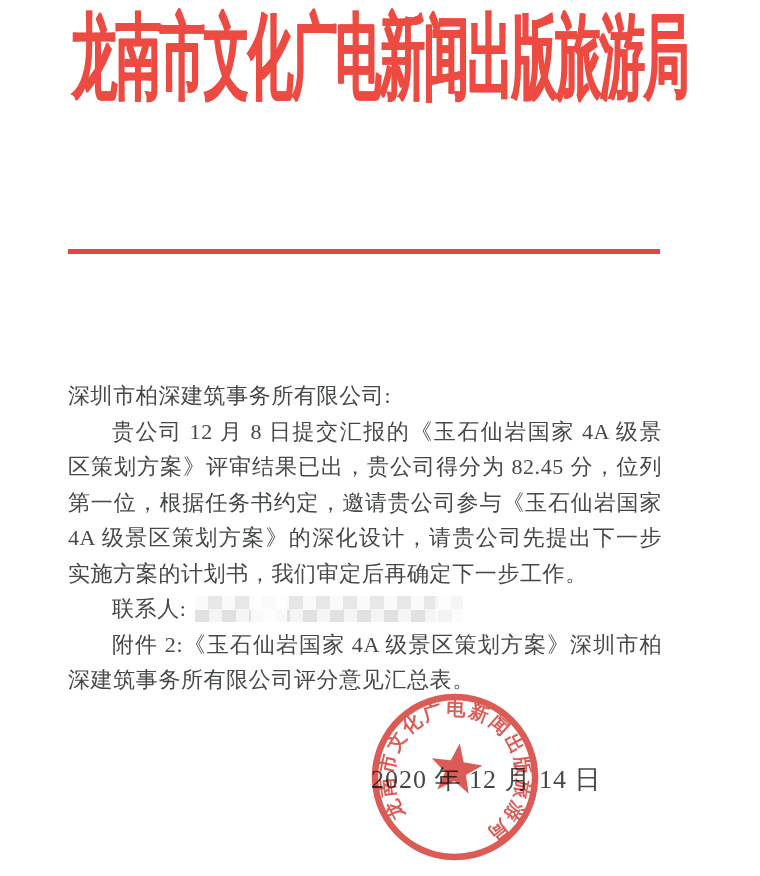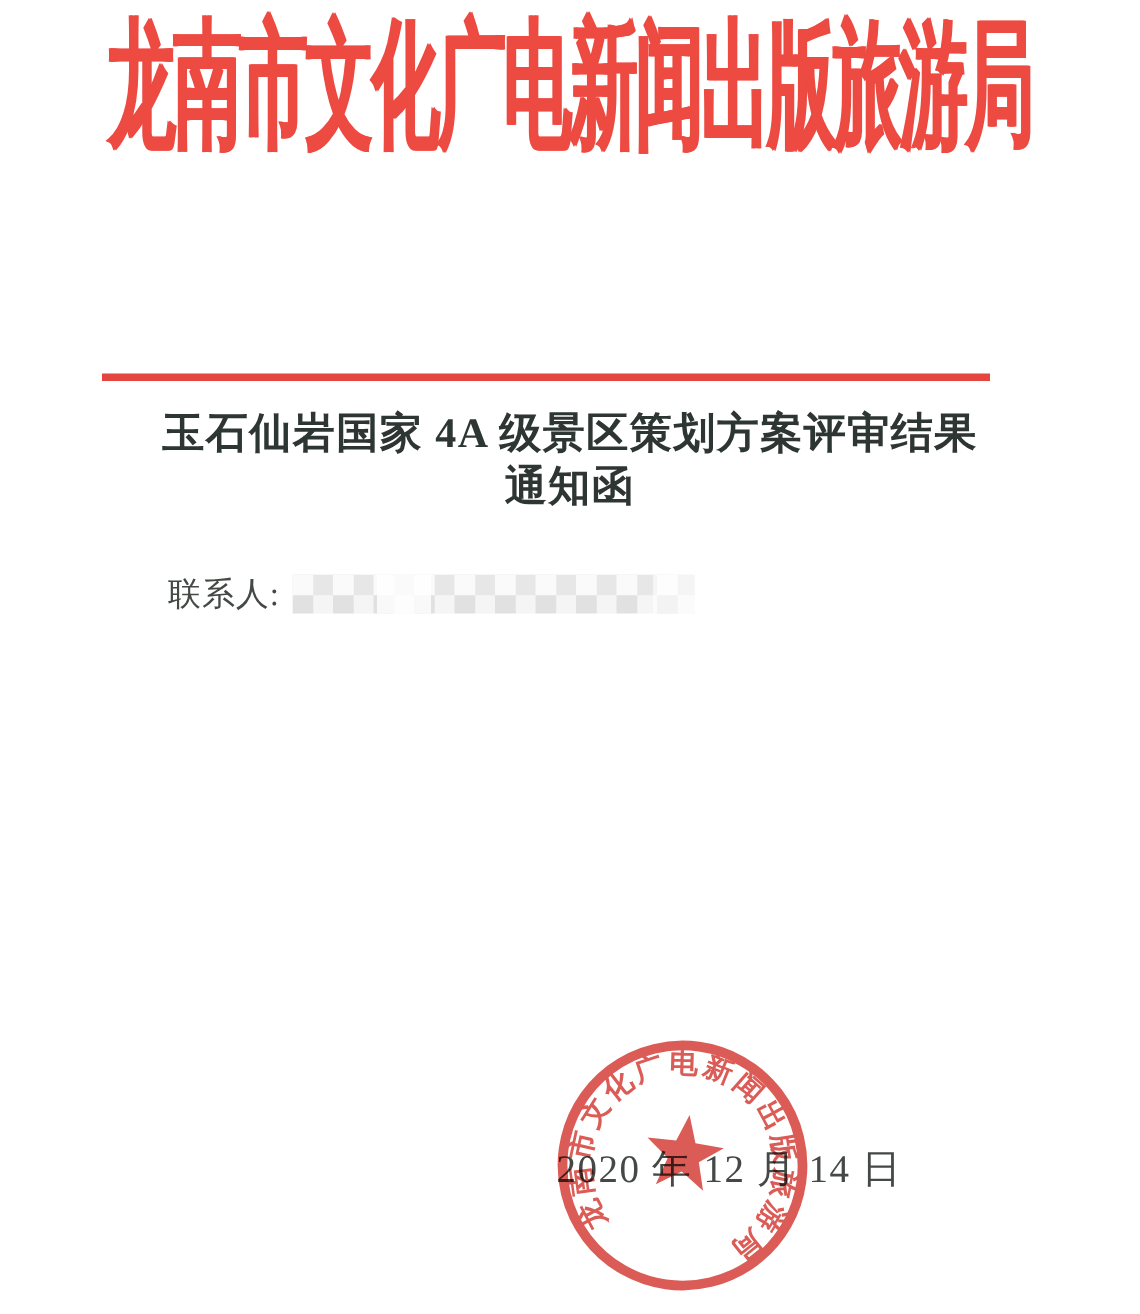--- a/index.html
+++ b/index.html
@@ -93,27 +93,26 @@
 <body>
 
 <div class="page">
 
   <div class="agency">
     <span class="agency-inner">龙南市文化广电新闻出版旅游局</span>
   </div>
 
   <div class="rule"></div>
 
-  <div class="doc-title">
-    <span>玉石仙岩国家 4A 级景区策划方案评审结果</span><br>
-    <span>通知函</span>
-  </div>
 
   <div class="body-block">
+    <p>深圳市柏深建筑事务所有限公司:</p>
+    <p class="indent">贵公司 12 月 8 日提交汇报的《玉石仙岩国家 4A 级景区策划方案》评审结果已出，贵公司得分为 82.45 分，位列第一位，根据任务书约定，邀请贵公司参与《玉石仙岩国家 4A 级景区策划方案》的深化设计，请贵公司先提出下一步实施方案的计划书，我们审定后再确定下一步工作。</p>
     <p class="contact-line"><span>联系人:</span><span class="mosaic"></span></p>
+    <p class="indent">附件 2:《玉石仙岩国家 4A 级景区策划方案》深圳市柏深建筑事务所有限公司评分意见汇总表。</p>
   </div>
 
   <div class="date-line">2020 年 12 月 14 日</div>
 
   <svg class="seal" viewBox="0 0 178 178" xmlns="http://www.w3.org/2000/svg">
     <circle cx="89" cy="89" r="80" fill="none" stroke="#d6433c" stroke-width="6.5"></circle>
     <polygon points="89,55 95.5,73.1 114.7,73.7 99.5,85.4 104.9,103.8 89,93 73.1,103.8 78.5,85.4 63.3,73.7 82.5,73.1" fill="#d6433c"></polygon>
     <defs>
       <path id="sealArc" d="M 89 151 A 62 62 0 1 1 89.02 151" fill="none"></path>
     </defs>

